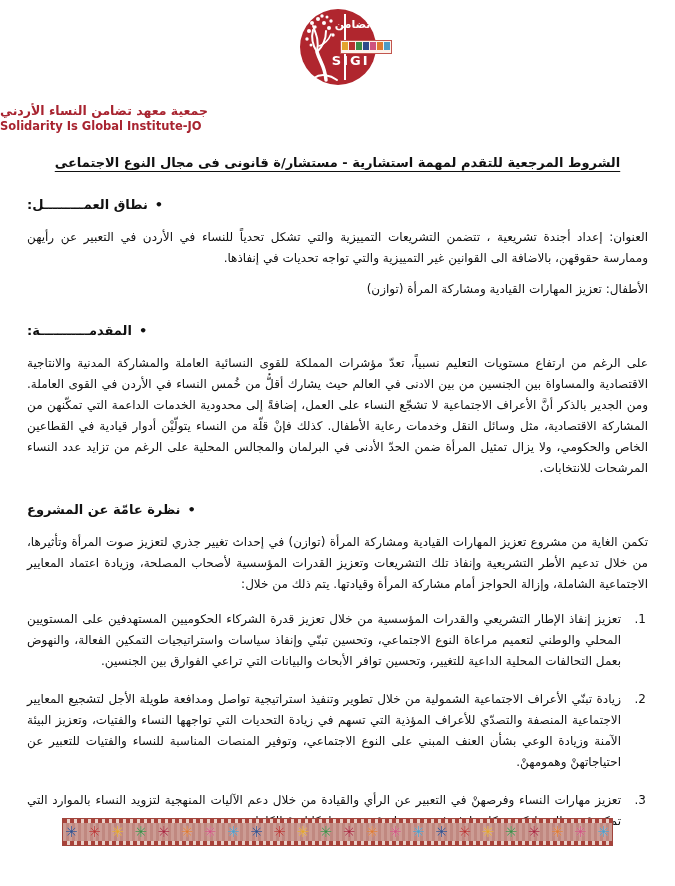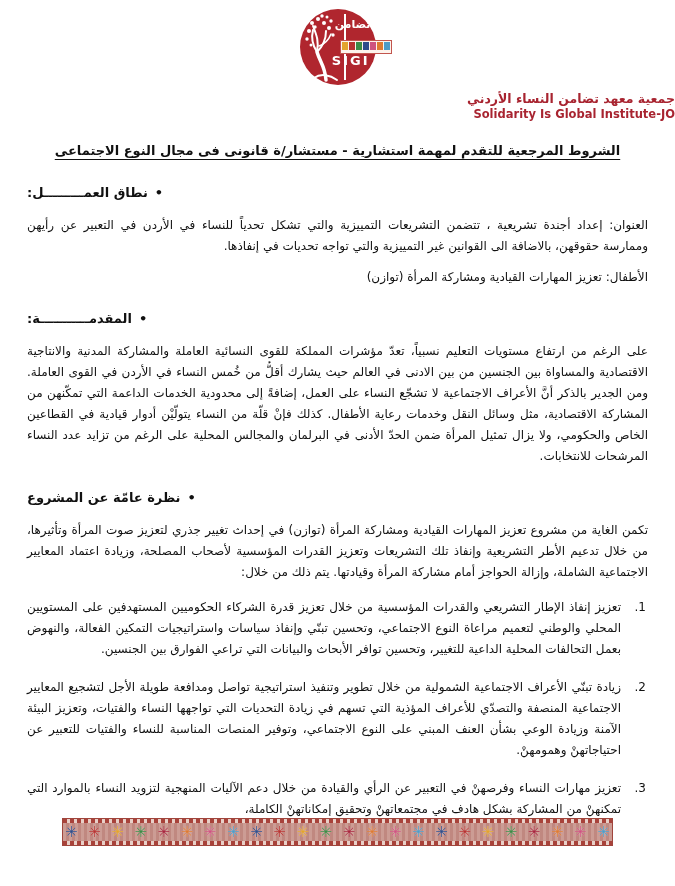--- a/index.html
+++ b/index.html
@@ -1,42 +1,42 @@
 <!DOCTYPE html>
 <html lang="ar"><head>
 <meta charset="utf-8">
 <style>
   html,body{margin:0;padding:0;background:#888;}
   .page{
     width:675px;height:886px;margin:0 auto;background:#ffffff;position:relative;
     font-family:"DejaVu Sans",sans-serif;color:#111;overflow:hidden;
   }
   
-  .header{padding-top:9px;text-align:right;}
+  .header{padding-top:9px;text-align:left;}
   .logo-wrap{width:120px;margin:0 auto;position:relative;}
   .logo-circle{
     width:76px;height:76px;border-radius:50%;background:#b0262e;
     margin:0 auto;position:relative;
   }
   .logo-tree{position:absolute;left:1px;top:3px;}
   .logo-divider{position:absolute;left:44px;top:5px;height:66px;width:2px;background:#fff;}
   .logo-brand-ar{
     position:absolute;right:5px;top:10px;color:#fff;font-size:11px;font-weight:bold;
     letter-spacing:0;line-height:1;
   }
   .logo-band{
     position:absolute;right:-16px;top:31px;height:10px;display:flex;gap:1px;
     background:#fdf3ec;padding:1px;border:1px solid #c2554e;
   }
   .band-sq{display:inline-block;width:6px;height:8px;}
   .logo-acronym{
     position:absolute;right:6px;top:45px;color:#fff;font-size:13px;font-weight:bold;
     letter-spacing:2px;line-height:1;
   }
-  .org-ar{color:#a82430;font-size:12.5px;font-weight:bold;margin-top:6px;direction:rtl;}
+  .org-ar{color:#a82430;font-size:12.5px;font-weight:bold;margin-top:18px;direction:rtl;}
   .org-en{color:#a82430;font-size:11.5px;font-weight:bold;margin-top:1px;}
   
   .doc-title{
     margin-top:22px;text-align:center;direction:rtl;
     font-size:13px;font-weight:bold;
   }
   .doc-title span{text-decoration:underline;text-underline-offset:4px;}
   
   .content{direction:rtl;text-align:justify;padding:0 27px;margin-top:24px;
     font-size:12px;line-height:21px;}

